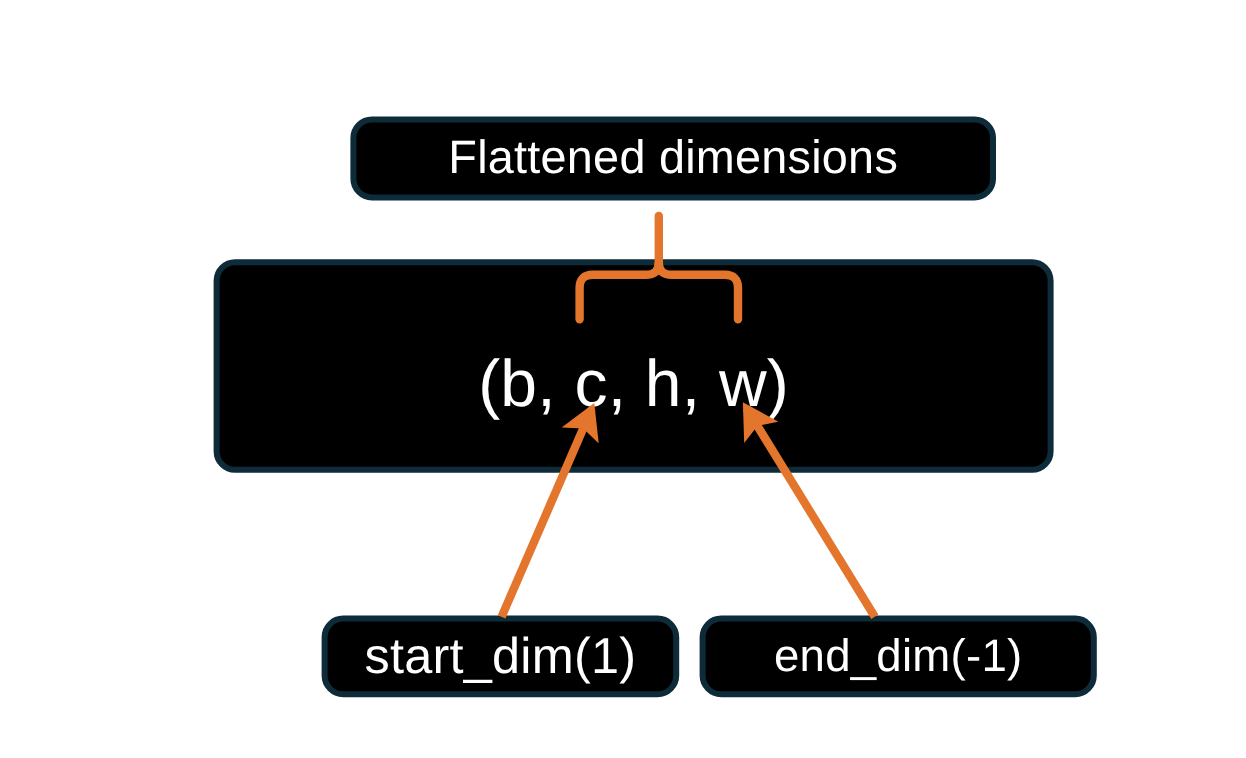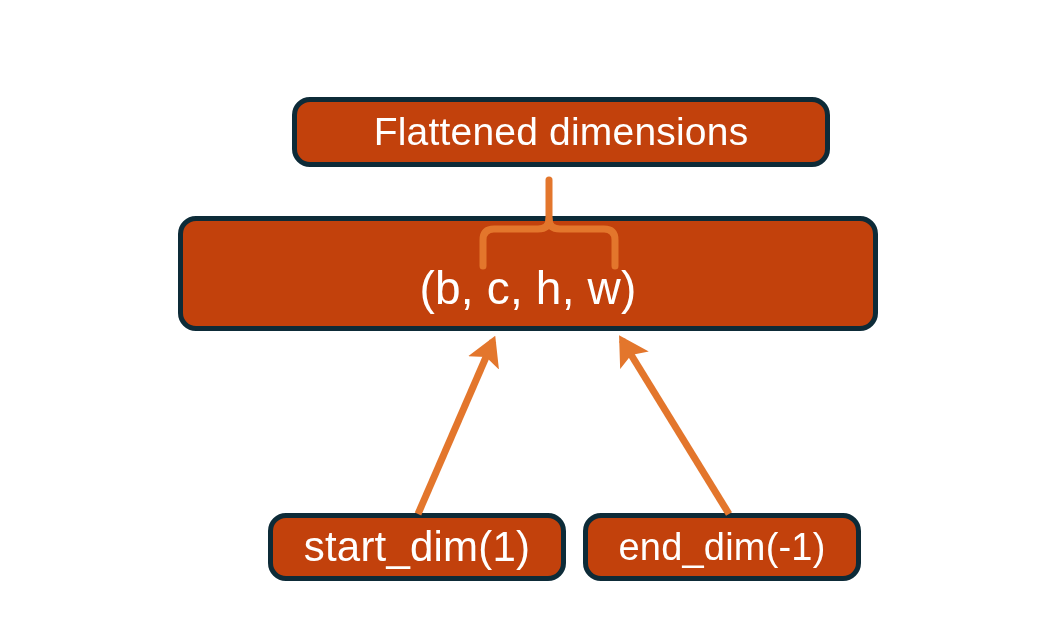--- a/index.html
+++ b/index.html
@@ -13,21 +13,21 @@
   #canvas {
     position: relative;
     width: 1038px;
     height: 632px;
     background: #ffffff;
     overflow: hidden;
   }
   .node {
     position: absolute;
     box-sizing: border-box;
-    background: #c2410c;
+    background: #000000;
     border: 5px solid #0d2b38;
     border-radius: 18px;
     display: flex;
     align-items: center;
     justify-content: center;
     color: #ffffff;
     font-family: "Liberation Sans", sans-serif;
     font-weight: 400;
     letter-spacing: 0.2px;
     white-space: nowrap;
@@ -37,39 +37,39 @@
     left: 292px;
     top: 97px;
     width: 538px;
     height: 70px;
     font-size: 39px;
   }
   #node-shape {
     left: 178px;
     top: 216px;
     width: 700px;
-    height: 115px;
-    font-size: 46px;
+    height: 178px;
+    font-size: 55px;
     align-items: center;
   }
   #node-shape .shape-label {
     position: relative;
     top: 14px;
   }
   #node-start {
     left: 268px;
     top: 513px;
     width: 298px;
     height: 68px;
     font-size: 42px;
   }
   #node-end {
     left: 583px;
     top: 513px;
-    width: 278px;
+    width: 331px;
     height: 68px;
     font-size: 38px;
   }
   #connectors {
     position: absolute;
     left: 0;
     top: 0;
     width: 1038px;
     height: 632px;
     z-index: 5;

